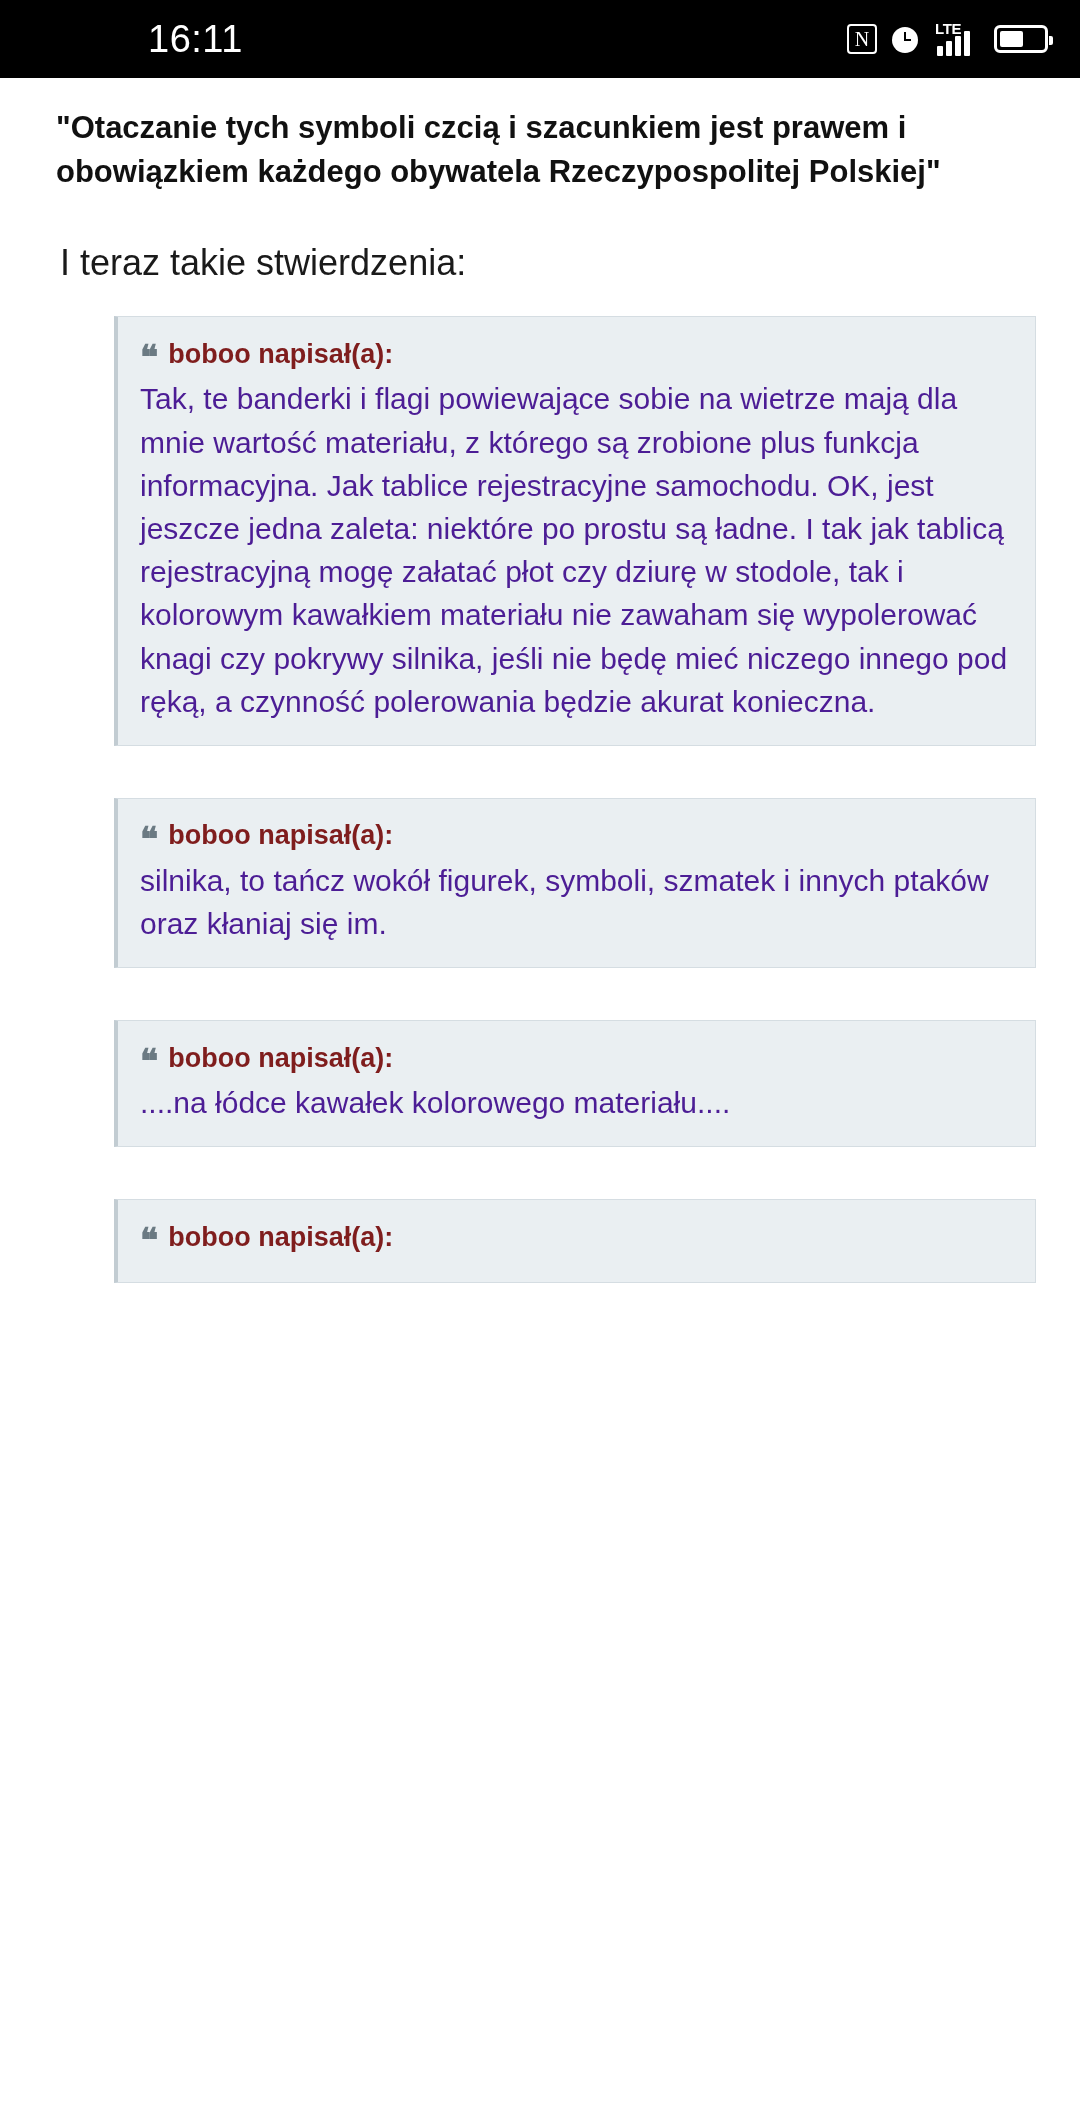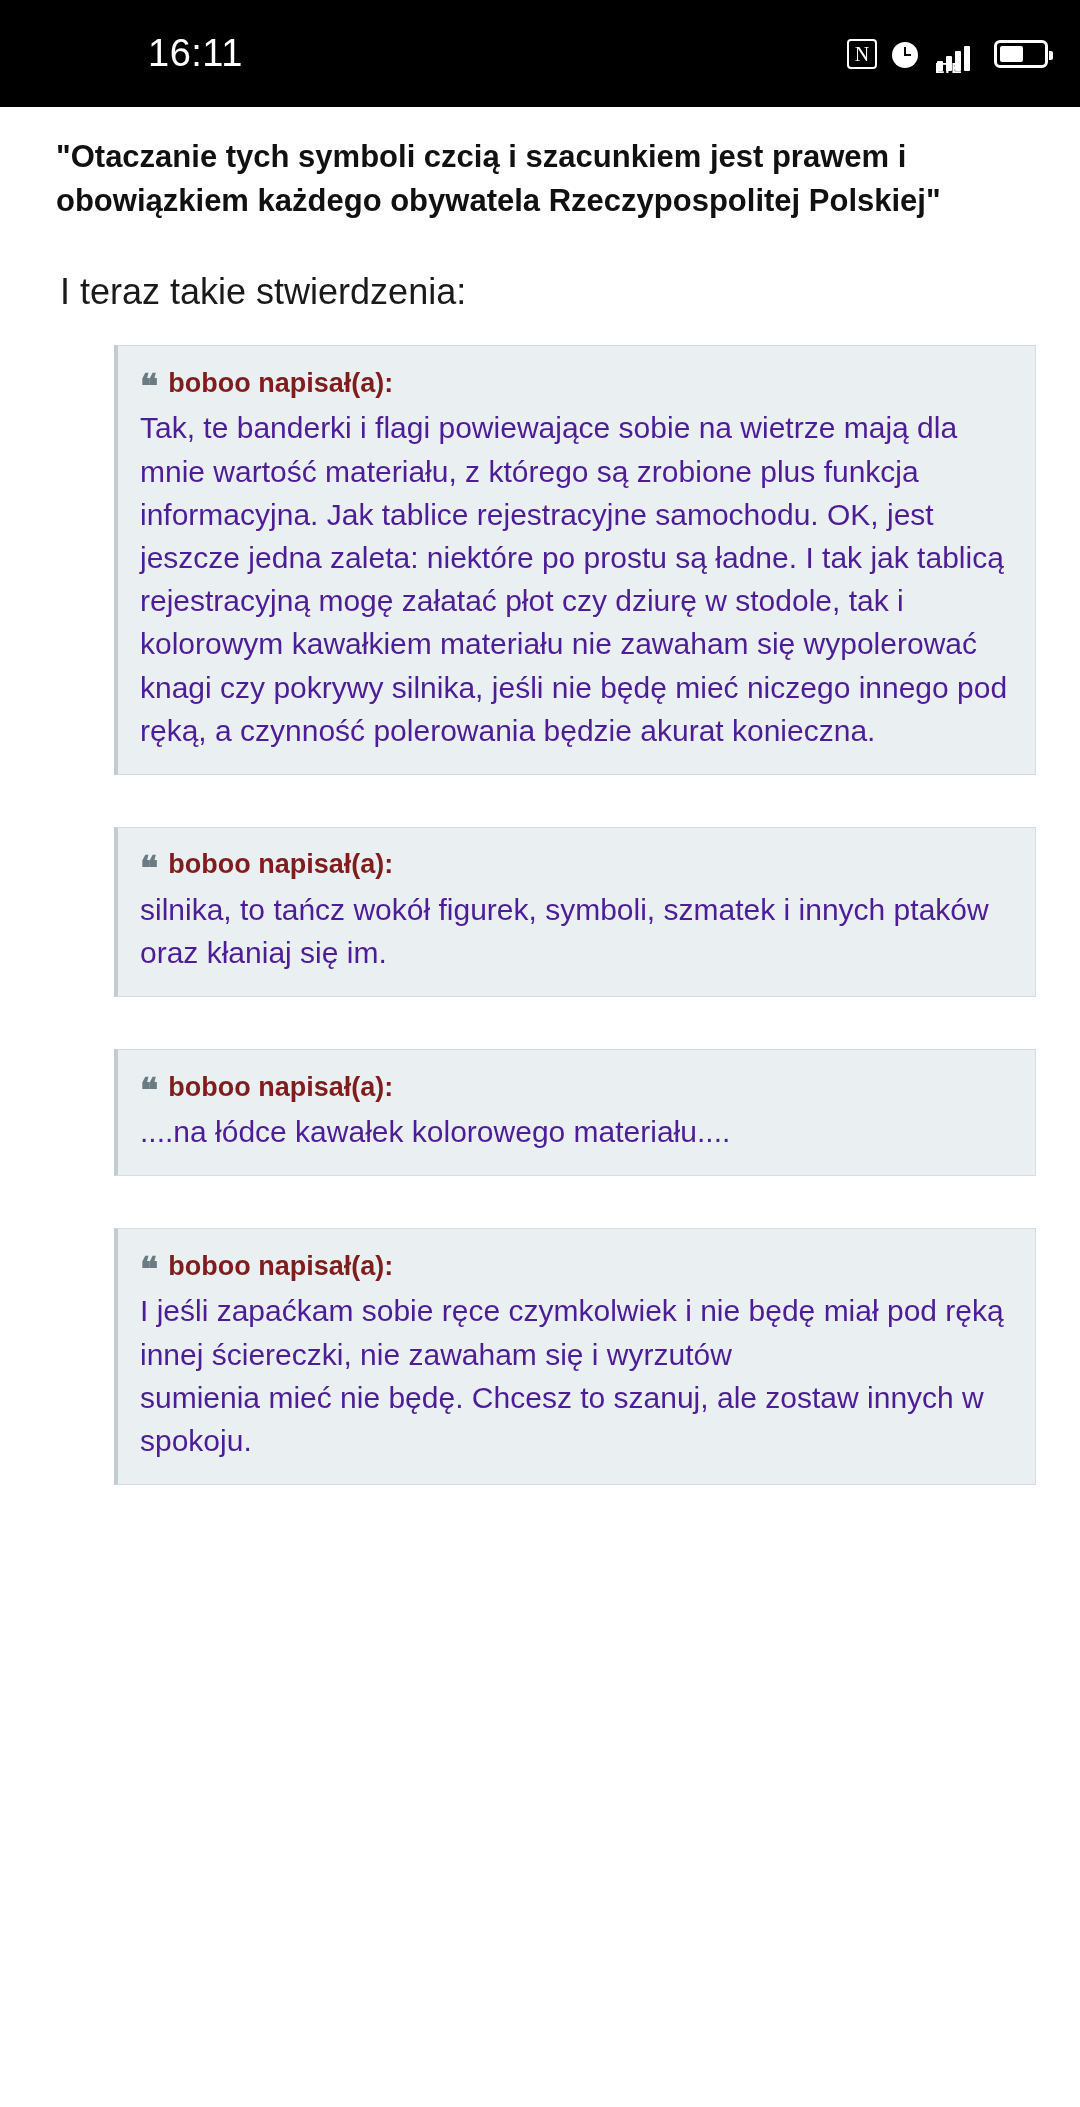--- a/index.html
+++ b/index.html
@@ -17,21 +17,21 @@
     position: relative;
     width: 1080px;
     min-height: 2107px;
     background: #ffffff;
     display: flex;
     flex-direction: column;
   }
 
   
   .status-bar {
-    height: 107px;
+    height: 78px;
     background: #000000;
     color: #ffffff;
     display: flex;
     align-items: center;
     justify-content: space-between;
     padding: 0 32px 0 0;
     box-sizing: border-box;
     flex: 0 0 auto;
   }
   .status-clock {
@@ -95,21 +95,20 @@
     padding-left: 2px;
   }
   .lte-label {
     position: absolute;
     top: -2px;
     left: 0px;
     font-size: 15px;
     font-weight: bold;
     color: #ffffff;
     letter-spacing: -0.3px;
-    margin-top: 24px;
   }
   .bars {
     display: flex;
     align-items: flex-end;
     gap: 3px;
     margin-top: 14px;
   }
   .bars i {
     display: block;
     width: 6px;
@@ -257,18 +256,16 @@
         <span class="quote-author">boboo napisał(a):</span>
       </div>
       <div class="quote-body">....na łódce kawałek kolorowego materiału....</div>
     </div>
 
     <div class="quote-box">
       <div class="quote-head">
         <span class="quote-mark">❝</span>
         <span class="quote-author">boboo napisał(a):</span>
       </div>
-      <div class="quote-body">I jeśli zapaćkam sobie ręce czymkolwiek i nie będę miał pod ręką innej ściereczki, nie zawaham się i wyrzutów
-sumienia mieć nie będę. Chcesz to szanuj, ale zostaw innych w spokoju.</div>
     </div>
 
   </div>
 </div>
 
 </body></html>

